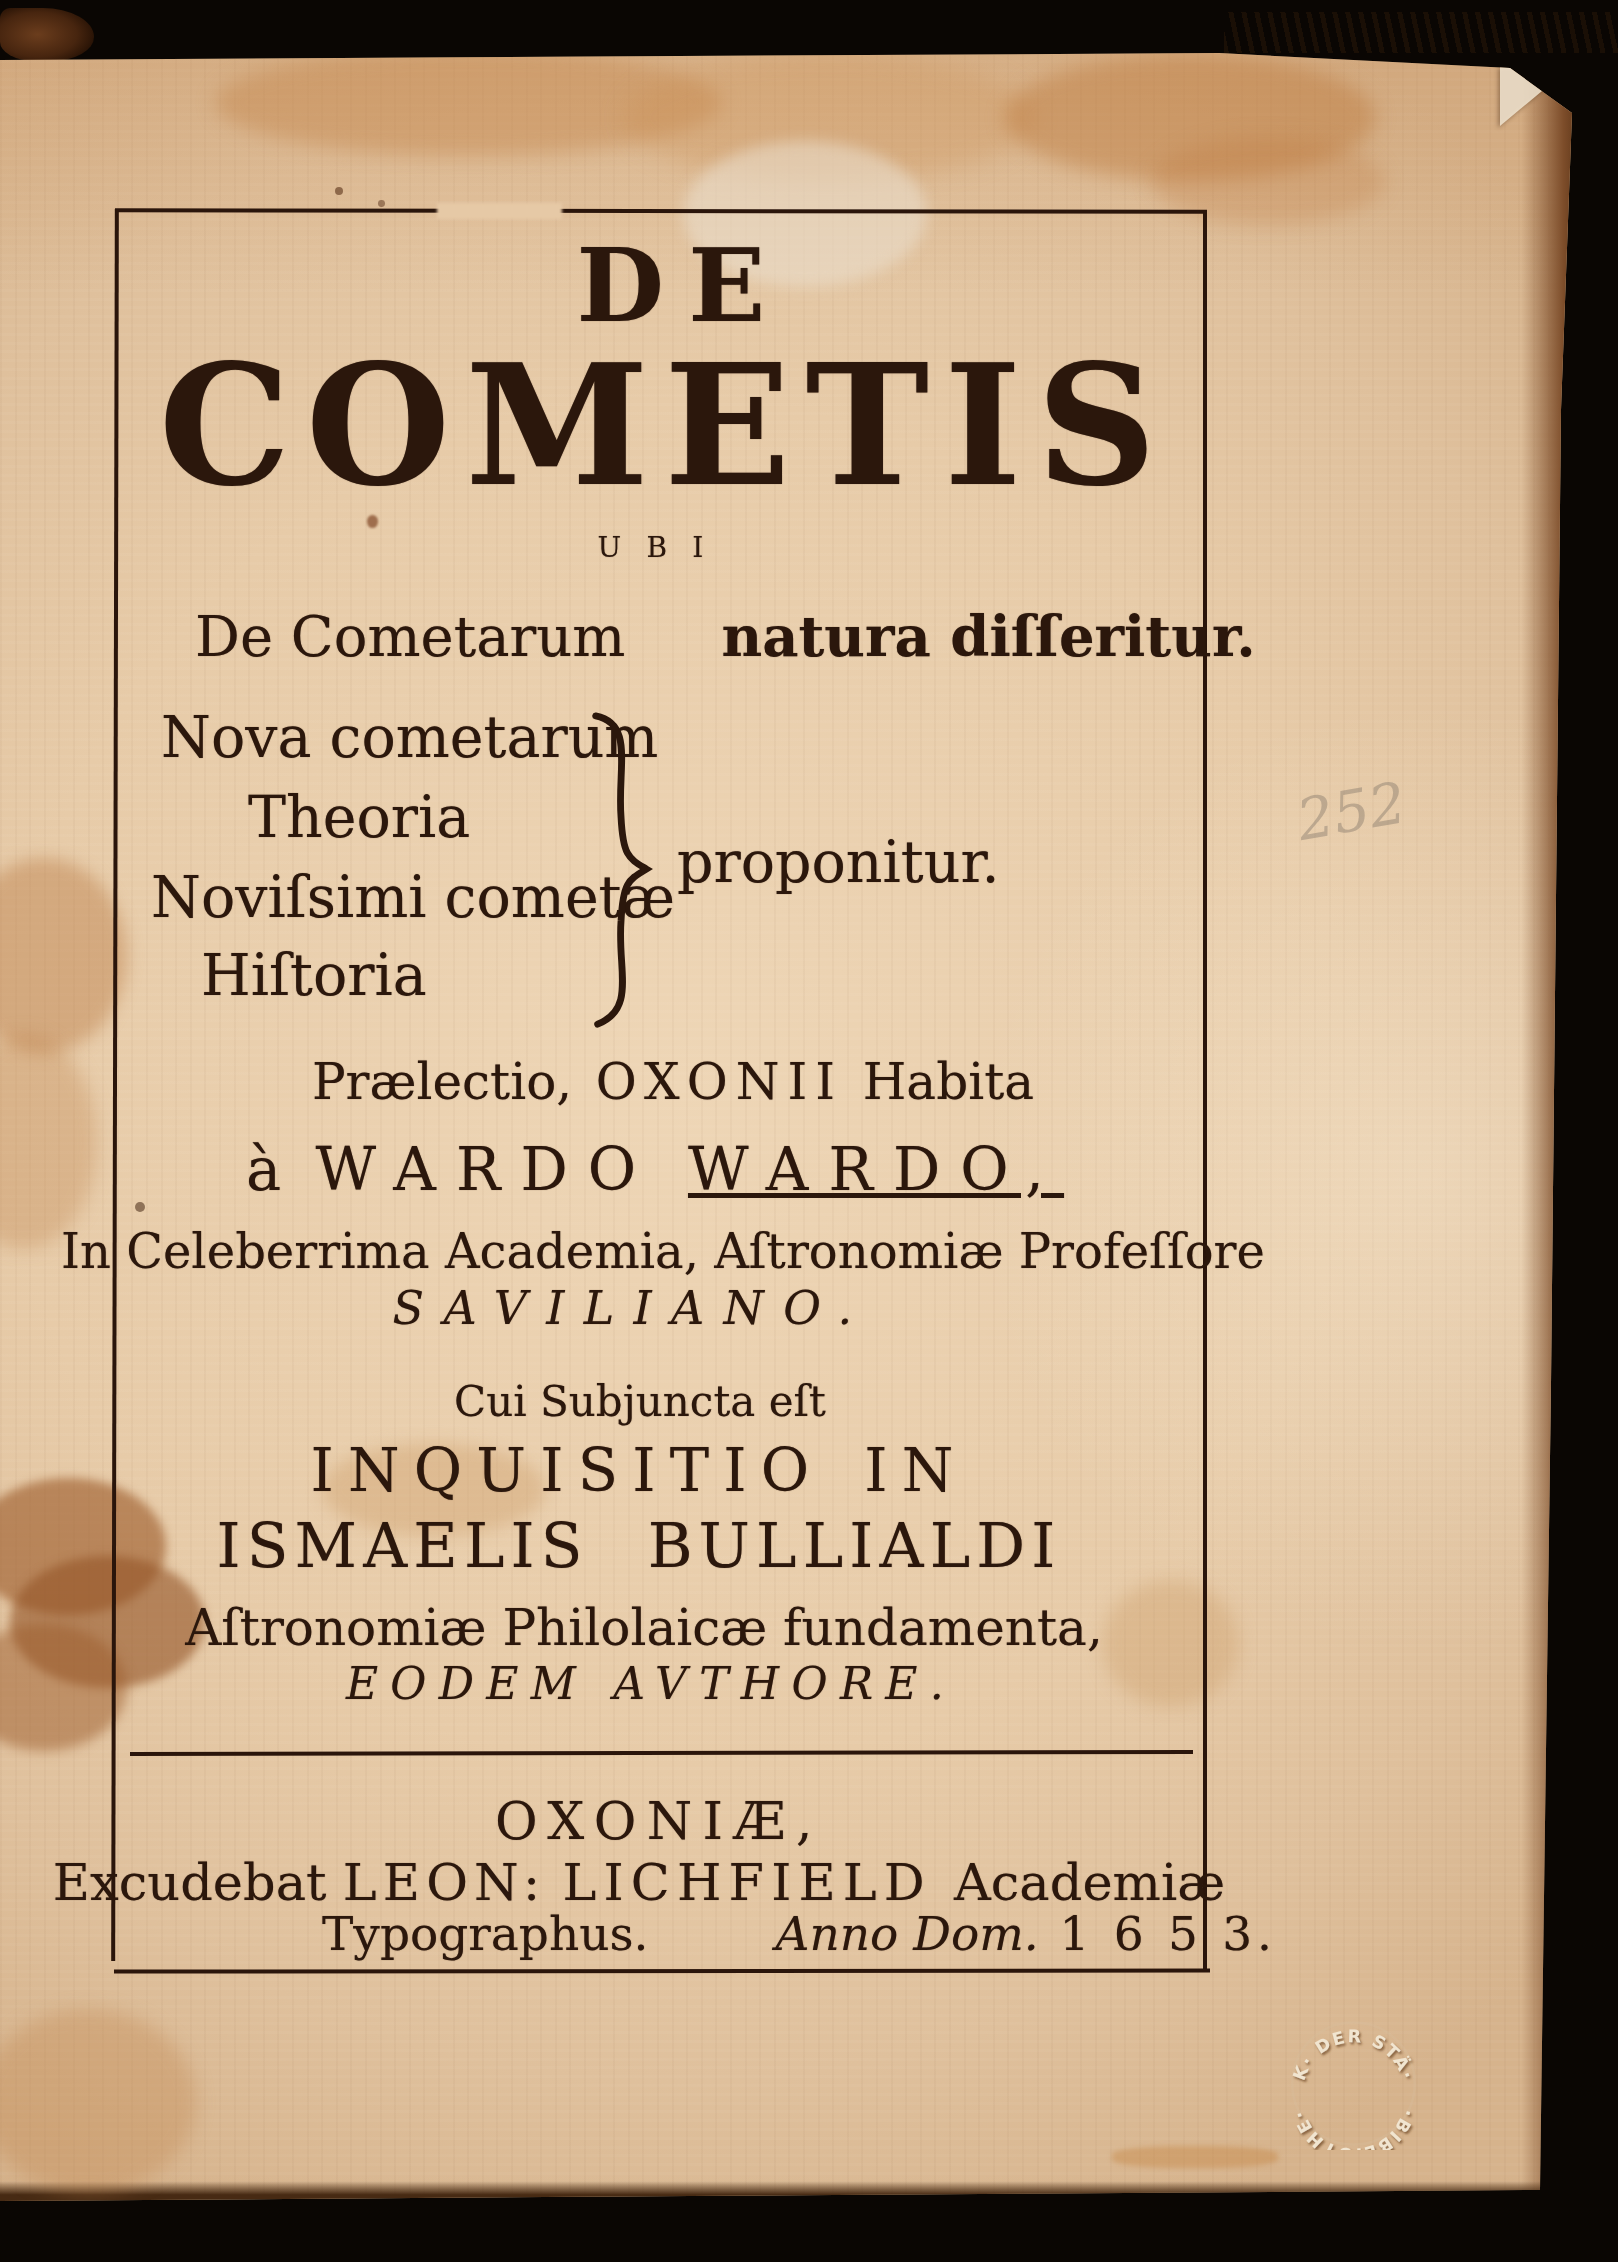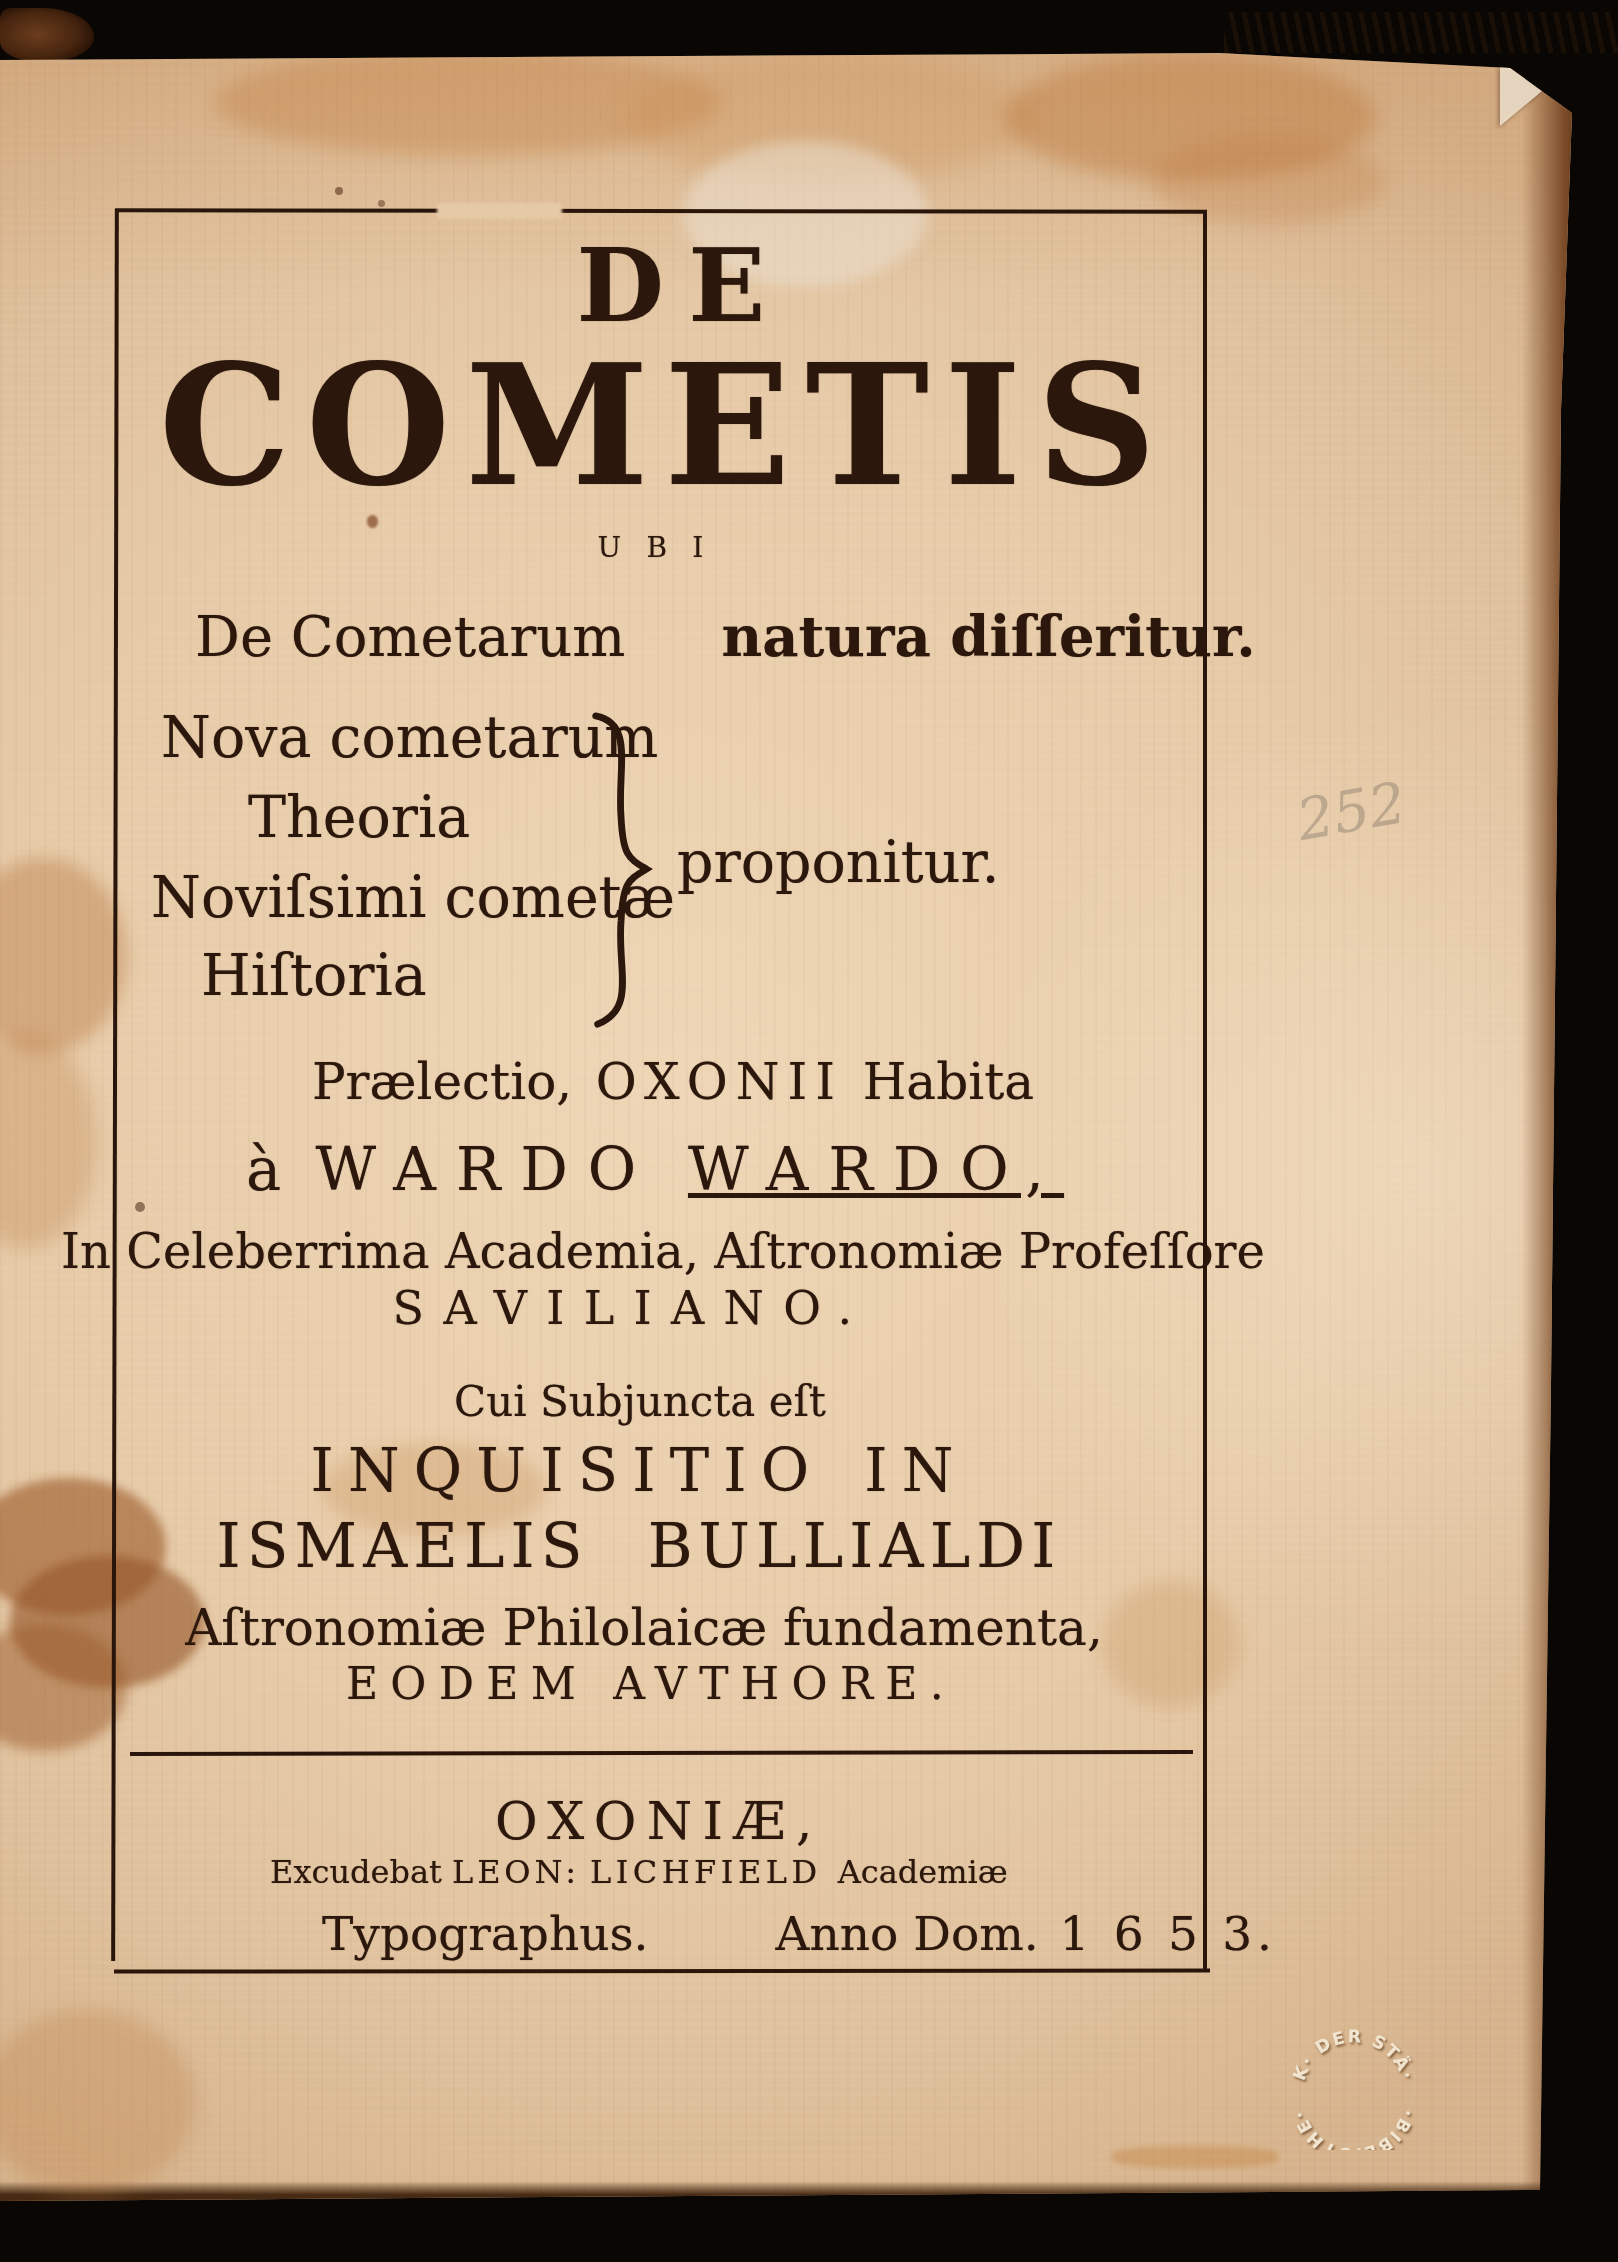--- a/index.html
+++ b/index.html
@@ -37,21 +37,21 @@
   
   .stain{position:absolute;border-radius:50%;pointer-events:none;}
   
   .rule{position:absolute;background:#2a150b;}
   .gap-patch{position:absolute;background:#e6c9a6;filter:blur(1.5px);}
   .abrasion{position:absolute;background:rgba(235,224,208,.55);border-radius:50%;filter:blur(6.8px);}
   
   .t{position:absolute;white-space:nowrap;color:#2b170c;
      text-shadow:0 0 1px rgba(48,24,10,.55);}
   .c{transform:translateX(-50%);}
-  .it{}
+  .it{font-style:italic;}
   .b{font-weight:700;}
   .pencil{position:absolute;font-style:italic;color:rgba(118,108,98,.38);
      text-shadow:none;transform:rotate(-10deg);}
   svg text{font-family:"DejaVu Sans","Liberation Sans",sans-serif;}
 </style>
 </head>
 <body>
 
 <div id="stage">
 
@@ -128,21 +128,21 @@
     </div>
     <div class="t c" style="left:639px;top:1510px;font-size:61px;letter-spacing:.10em;">
       <span>ISMAELIS</span><span style="display:inline-block;width:59px;"></span><span>BULLIALDI</span>
     </div>
     <div class="t c" style="left:644px;top:1599px;font-size:50px;">Aſtronomiæ Philolaicæ fundamenta,</div>
     <div class="t c it" style="left:651px;top:1658px;font-size:44px;letter-spacing:.28em;text-align:right;">
       <span>EODEM</span><span style="display:inline-block;width:25px;"></span><span>AVTHORE.</span>
     </div>
 
     <div class="t c" style="left:659px;top:1791px;font-size:52px;letter-spacing:.2em;">OXONIÆ,</div>
-    <div class="t c" style="left:639px;top:1853px;font-size:32px;">
+    <div class="t c" style="left:639px;top:1853px;font-size:51px;">
       <span>Excudebat</span>
       <span style="letter-spacing:.12em;">LEON:</span>
       <span style="letter-spacing:.14em;">LICHFIELD</span>
       <span style="margin-left:5.9px;">Academiæ</span>
     </div>
     <div class="t" style="left:322px;top:1906px;font-size:47px;">
       <span>Typographus.</span><span style="display:inline-block;width:127px;"></span><span class="it">Anno Dom.</span>
       <span style="letter-spacing:.10em;margin-left:5.9px;">1 6 5 3.</span>
     </div>
 

